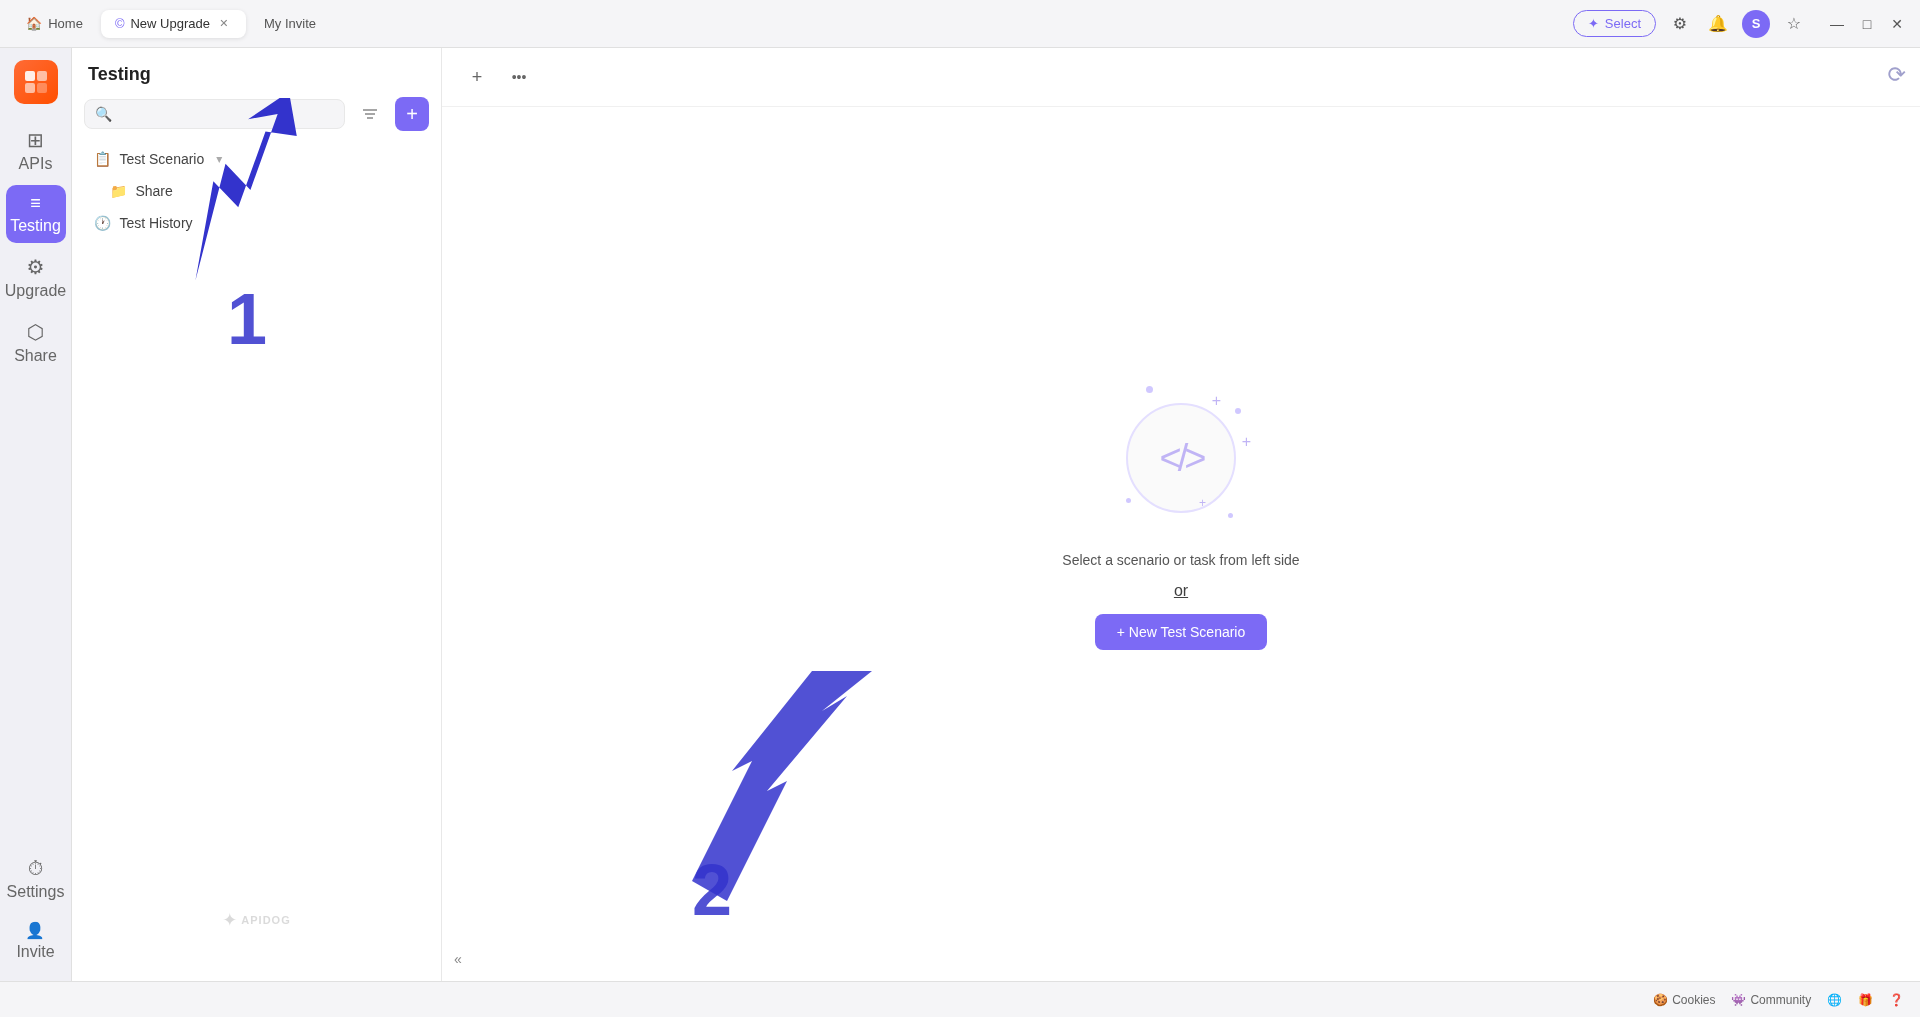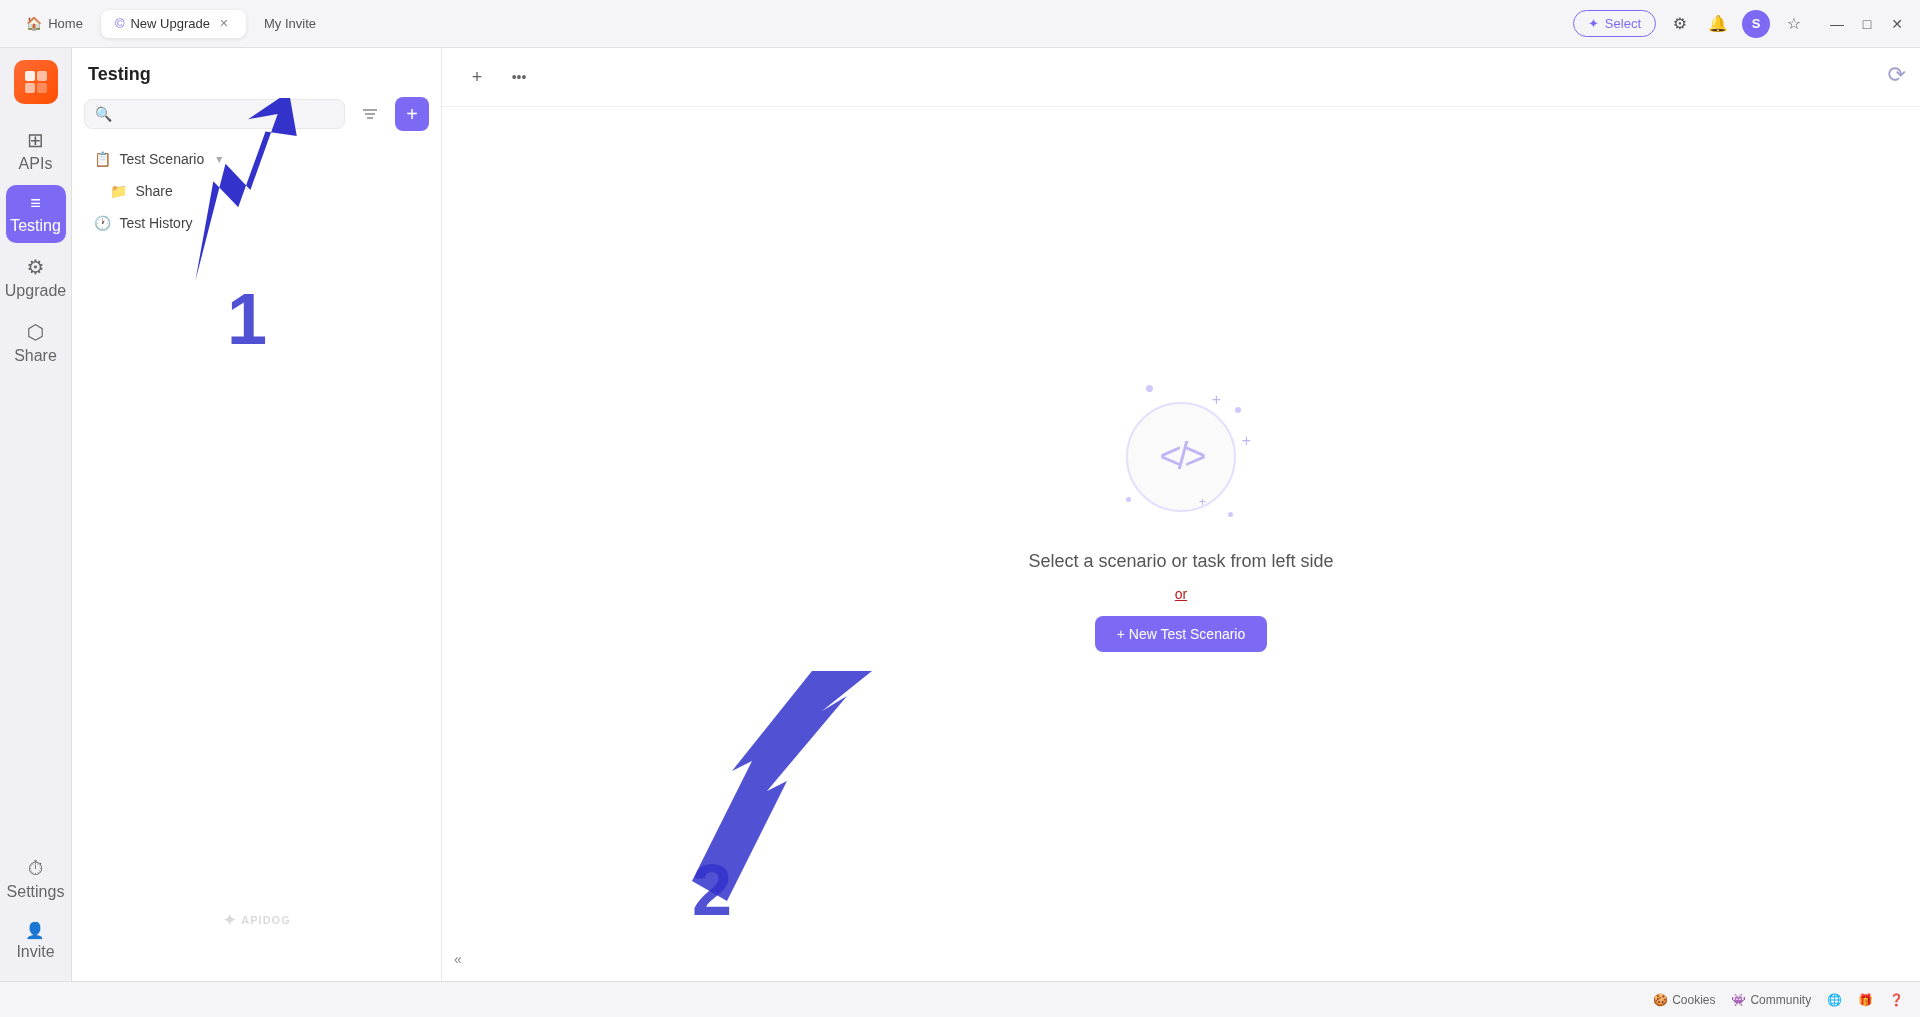--- a/index.html
+++ b/index.html
@@ -449,22 +449,22 @@
 
         <div style="width:110px;height:110px;border-radius:50%;border:2px solid #e4dfff;background:#fafafa;display:flex;align-items:center;justify-content:center;">
           <span style="font-size:38px;color:#c0b4f5;font-weight:200;letter-spacing:-4px;">&lt;/&gt;</span>
         </div>
 
         <div style="position:absolute;top:14px;right:40px;color:#c0b4f5;font-size:16px;">+</div>
         <div style="position:absolute;top:55px;right:10px;color:#c0b4f5;font-size:16px;">+</div>
         <div style="position:absolute;bottom:28px;right:55px;color:#c0b4f5;font-size:12px;">+</div>
       </div>
 
-      <div style="font-size:18px;color:#555;">Select a scenario or task from left side</div>
-      <div style="font-size:14px;color:#b91c1c;text-decoration:underline;">or</div>
+      <div style="font-size:14px;color:#555;">Select a scenario or task from left side</div>
+      <div style="font-size:16px;color:#404040;text-decoration:underline;">or</div>
       <button class="new-scenario-btn">
         <span>+ New Test Scenario</span>
       </button>
 
       <svg style="position:absolute;bottom:60px;left:200px;pointer-events:none;" width="500" height="280">
 
         <g transform="translate(50,20)">
 
           <polygon points="0,220 60,100 40,110 120,10 180,10 130,50 155,35 75,130 95,120 35,240" fill="#3333cc" opacity="0.85"></polygon>
         </g>

